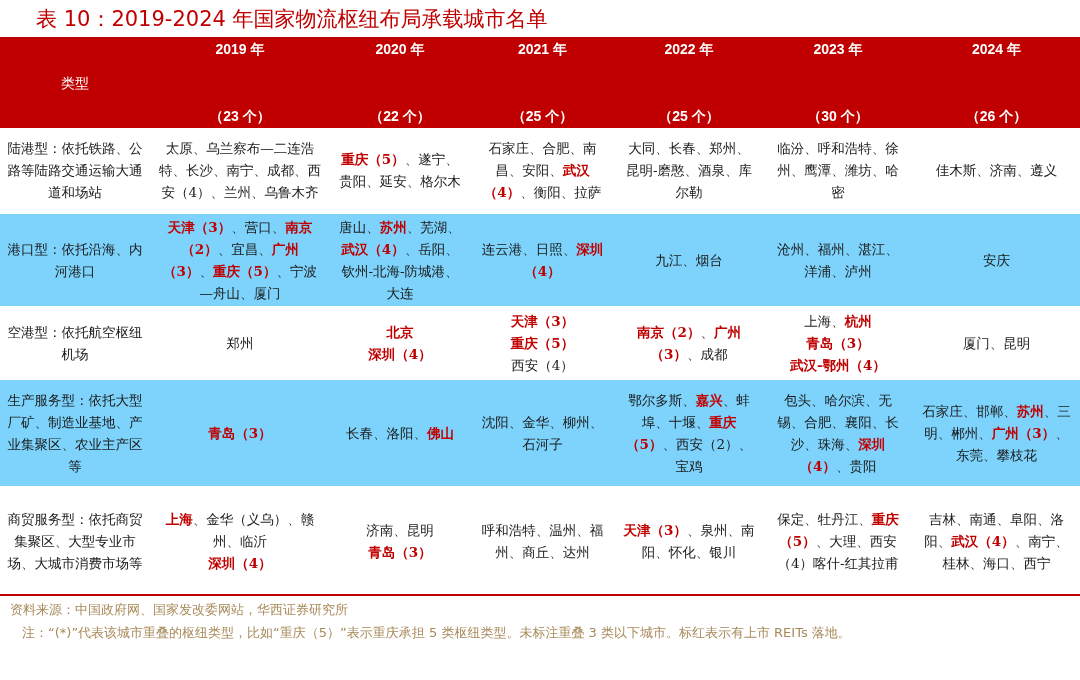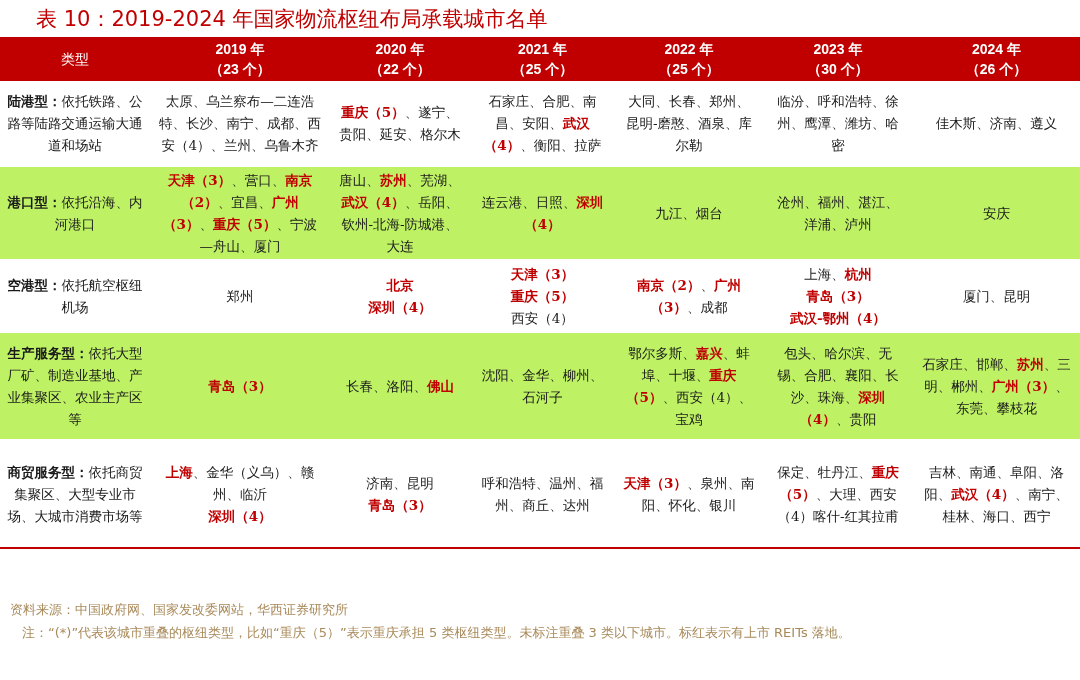--- a/index.html
+++ b/index.html
@@ -10,28 +10,28 @@
   col.c0 { width: 150px; }
   col.c1 { width: 180px; }
   col.c2 { width: 140px; }
   col.c3 { width: 145px; }
   col.c4 { width: 148px; }
   col.c5 { width: 150px; }
   col.c6 { width: 167px; }
   thead th { background: #c00000; color: #ffffff; font-family: "Liberation Sans", "DejaVu Sans", sans-serif; font-weight: bold; font-size: 14px; line-height: 20px; padding: 2px 4px; height: 40px; text-align: center; }
   thead th.type-head { font-weight: normal; font-family: "DejaVu Sans", sans-serif; margin-left: 16px; }
   thead th .year { display: block; }
-  thead th .count { display: block; }
+  thead th .count { display: block; margin-top: 47px; }
   tbody td { font-size: 13.5px; line-height: 22px; text-align: center; vertical-align: middle; padding: 2px 8px; }
   tbody tr.odd td { background: #ffffff; }
-  tbody tr.even td { background: #bef264; }
+  tbody tr.even td { background: #7dd3fc; }
   tbody tr td { border-bottom: 2px solid #ffffff; }
   tbody tr:last-child td { border-bottom: 2px solid #c00000; }
   td.type-cell { text-align: center; padding: 2px 6px; }
-  .type-name { font-weight: bold; text-align: center; }
+  .type-name { font-weight: normal; text-align: center; }
   .red { color: #c00000; font-weight: bold; }
   .note { position: absolute; left: 10px; font-family: "DejaVu Sans", sans-serif; font-size: 13px; color: #a88a5a; line-height: 22px; }
   .note.source { top: 599px; text-align: center; }
   .note.remark { top: 622px; width: 1060px; margin-left: 12px; }
   .rowh-0 td { height: 80px; }
   .rowh-1 td { height: 80px; }
   .rowh-2 td { height: 62px; }
   .rowh-3 td { height: 102px; }
   .rowh-4 td { height: 102px; }
   .rowh-5 td { height: 66px; }
@@ -107,21 +107,21 @@
           <td><span class="red">天津（3）</span><br><span class="red">重庆（5）</span><br><span>西安（4）</span></td>
           <td><span class="red">南京（2）</span><span>、</span><span class="red">广州（3）</span><span>、成都</span></td>
           <td><span>上海、</span><span class="red">杭州</span><br><span class="red">青岛（3）</span><br><span class="red">武汉-鄂州（4）</span></td>
           <td><span>厦门、昆明</span></td>
         </tr>
         <tr class="even rowh-3">
           <td class="type-cell"><span class="type-name">生产服务型：</span><span>依托大型厂矿、制造业基地、产业集聚区、农业主产区等</span></td>
           <td><span class="red">青岛（3）</span></td>
           <td><span>长春、洛阳、</span><span class="red">佛山</span></td>
           <td><span>沈阳、金华、柳州、石河子</span></td>
-          <td><span>鄂尔多斯、</span><span class="red">嘉兴</span><span>、蚌埠、十堰、</span><span class="red">重庆（5）</span><span>、西安（4）、宝鸡</span></td>
+          <td><span>鄂尔多斯、</span><span class="red">嘉兴</span><span>、蚌埠、十堰、</span><span class="red">重庆（5）</span><span>、西安（2）、宝鸡</span></td>
           <td><span>包头、哈尔滨、无锡、合肥、襄阳、长沙、珠海、</span><span class="red">深圳（4）</span><span>、贵阳</span></td>
           <td><span>石家庄、邯郸、</span><span class="red">苏州</span><span>、三明、郴州、</span><span class="red">广州（3）</span><span>、东莞、攀枝花</span></td>
         </tr>
         <tr class="odd rowh-4">
           <td class="type-cell"><span class="type-name">商贸服务型：</span><span>依托商贸集聚区、大型专业市场、大城市消费市场等</span></td>
           <td><span class="red">上海</span><span>、金华（义乌）、赣州、临沂</span><br><span class="red">深圳（4）</span></td>
           <td><span>济南、昆明</span><br><span class="red">青岛（3）</span></td>
           <td><span>呼和浩特、温州、福州、商丘、达州</span></td>
           <td><span class="red">天津（3）</span><span>、泉州、南阳、怀化、银川</span></td>
           <td><span>保定、牡丹江、</span><span class="red">重庆（5）</span><span>、大理、西安（4）喀什-红其拉甫</span></td>

